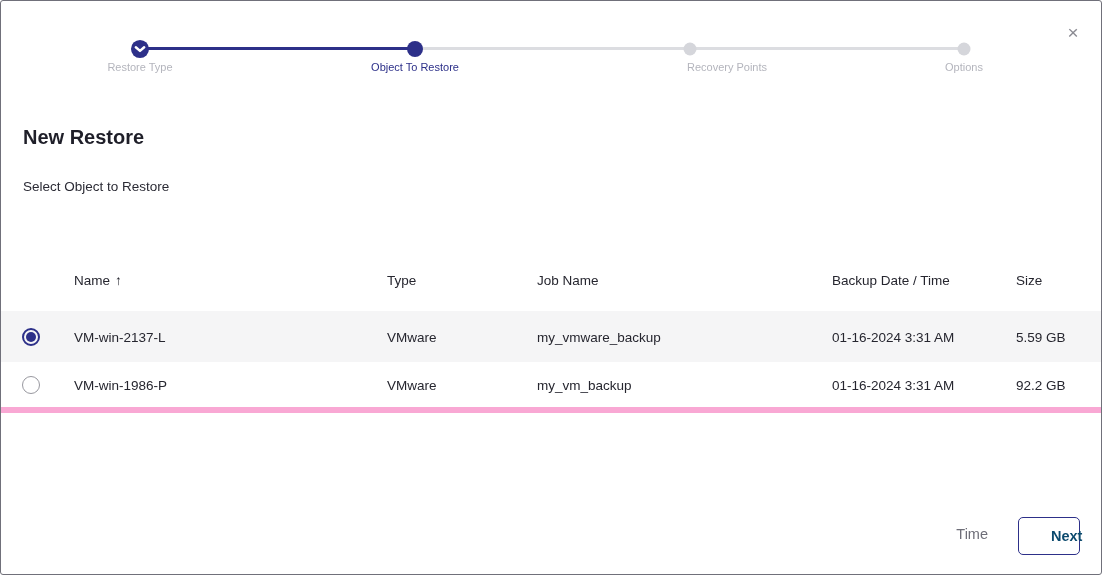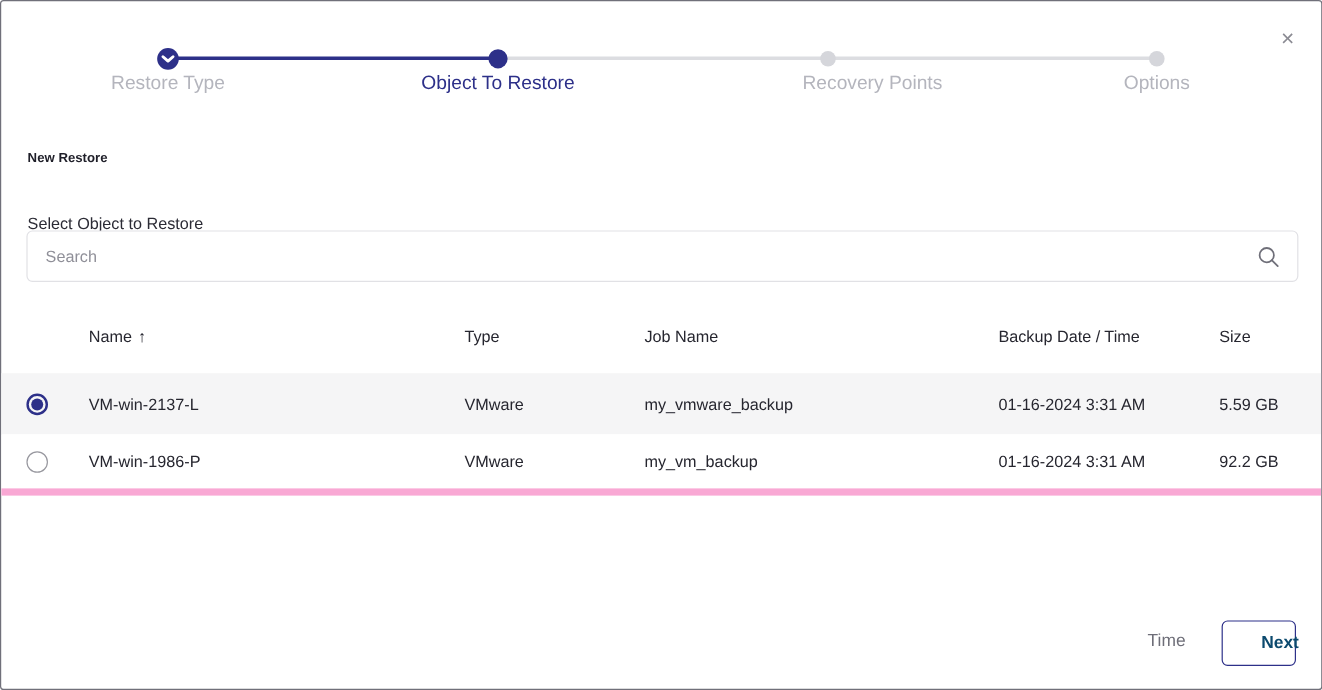--- a/index.html
+++ b/index.html
@@ -19,26 +19,26 @@
   .line-done{left:139px;width:275px;background:#2d3089;}
   .line-todo1{left:414px;width:275px;background:#dcdde1;}
   .line-todo2{left:689px;width:274px;background:#dcdde1;}
   .step-node{position:absolute;transform:translate(-50%,-50%);}
   .check-circle{top:48px;left:139px;width:19px;height:19px;}
   .active-dot{top:48px;left:414px;width:16px;height:16px;border-radius:50%;background:#2d3089;}
   .gray-dot{top:48px;width:13px;height:13px;border-radius:50%;background:#d5d6db;}
   .dot-3{left:689px;} .dot-4{left:963px;}
   .step-label{
     position:absolute;top:60px;transform:translateX(-50%);
-    font-size:16px;color:#b4b5bd;white-space:nowrap;
+    font-size:11px;color:#b4b5bd;white-space:nowrap;
   }
   .lbl-1{left:139px;} .lbl-2{left:414px;color:#2d3089;font-weight:400;}
   .lbl-3{left:689px;margin-left:37px;} .lbl-4{left:963px;}
   
-  .title{position:absolute;left:22px;top:125px;font-size:11px;font-weight:700;color:#1f1f29;}
+  .title{position:absolute;left:22px;top:125px;font-size:20px;font-weight:700;color:#1f1f29;}
   .subtitle{position:absolute;left:22px;top:155px;font-size:13.5px;color:#2b2b35;margin-top:23px;}
   
   .search-box{
     position:absolute;left:21px;top:191px;width:1060px;height:43px;
     border:1px solid #e1e1e5;border-radius:5px;box-sizing:border-box;
     display:flex;align-items:center;background:#fff;
   }
   .search-box input{
     flex:1;border:none;outline:none;background:transparent;
     font-family:"Liberation Sans",sans-serif;font-size:13.5px;color:#26262f;
@@ -93,27 +93,20 @@
 
     <div class="step-label lbl-1">Restore Type</div>
     <div class="step-label lbl-2">Object To Restore</div>
     <div class="step-label lbl-3">Recovery Points</div>
     <div class="step-label lbl-4">Options</div>
   </div>
 
   <div class="title">New Restore</div>
   <div class="subtitle">Select Object to Restore</div>
 
-  <div class="search-box">
-    <input type="text" placeholder="Search" style="">
-    <svg class="search-ic" viewBox="0 0 24 24">
-      <circle cx="10.5" cy="10.5" r="6.5" fill="none" stroke="#6f6f79" stroke-width="1.6"></circle>
-      <line x1="15.3" y1="15.3" x2="20.5" y2="20.5" stroke="#6f6f79" stroke-width="1.6" stroke-linecap="round"></line>
-    </svg>
-  </div>
 
   <div class="thead">
     <div class="col c-name">
       <span>Name</span><span class="sort-arrow">↑</span>
     </div>
     <div class="col c-type">Type</div>
     <div class="col c-job">Job Name</div>
     <div class="col c-date">Backup Date / Time</div>
     <div class="col c-size">Size</div>
   </div>

